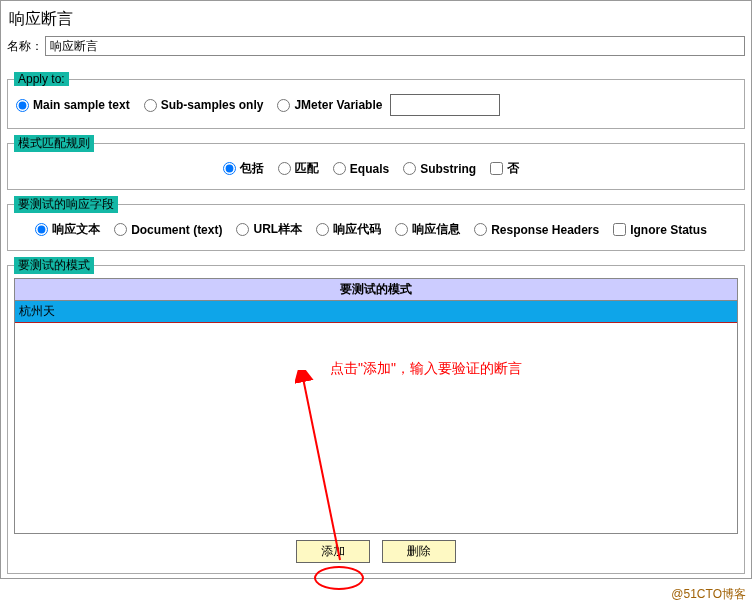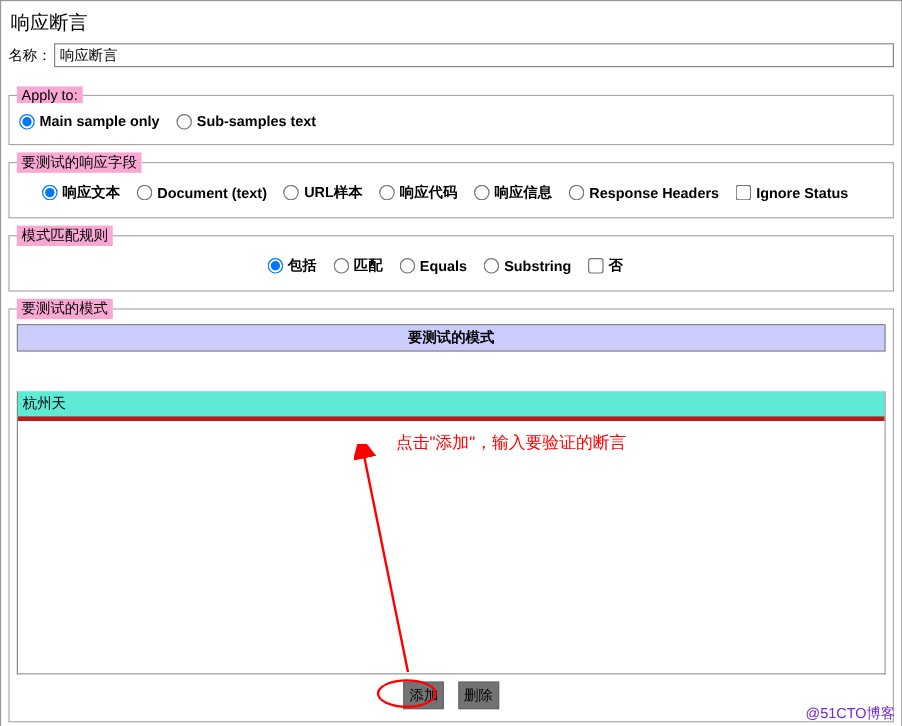--- a/index.html
+++ b/index.html
@@ -3,59 +3,90 @@
   <meta charset="utf-8">
   <style>
     * { box-sizing: border-box; margin: 0; padding: 0; }
     body { font-family: Arial, "Microsoft YaHei", sans-serif; font-size: 12px; background: #fff; width: 752px; height: 605px; position: relative; }
     .panel { border: 1px solid #999; padding: 4px 6px; }
     .title { font-size: 16px; padding: 4px 2px 6px 2px; }
     .form-row { display: flex; align-items: center; margin-bottom: 16px; }
     .form-label { white-space: nowrap; padding-right: 2px; }
     .form-input { flex: 1; border: 1px solid #888; height: 20px; padding: 0 4px; font-size: 12px; }
     fieldset { border: 1px solid #aaa; margin-top: 6px; padding: 4px 6px 8px 6px; position: relative; }
-    legend { padding: 0 4px; background: #f9a8d4; font-size: 12px; }
+    legend { padding: 0 4px; background: #14b8a6; font-size: 12px; }
     .radio-row { display: flex; align-items: center; gap: 4px; flex-wrap: wrap; padding: 4px 2px; }
     .radio-row.centered { justify-content: center; }
     .radio-item { display: inline-flex; align-items: center; gap: 4px; margin-right: 10px; }
     .radio-item input[type="radio"], .radio-item input[type="checkbox"] { margin: 0; }
     .radio-item label { font-weight: bold; }
     .jvar-input { border: 1px solid #666; width: 110px; height: 22px; margin-left: 4px; }
     .patterns-header { background: #ccccff; border: 1px solid #888; text-align: center; font-weight: bold; padding: 2px; }
     .patterns-body { border: 1px solid #888; border-top: none; }
-    .pattern-row { background: #5eead4; padding: 2px 4px; border-bottom: 4px solid #b91c1c; min-height: 18px; margin-top: 33px; }
+    .pattern-row { background: #0ea5e9; padding: 2px 4px; border-bottom: 1px solid #b91c1c; min-height: 18px; }
     .pattern-empty { height: 210px; background: #fff; }
     .btn-row { text-align: center; padding: 6px 0 2px 0; }
-    .btn { border: 1px solid #666; background: #737373; padding: 2px 4px; font-size: 12px; margin: 0 4px; cursor: pointer; font-family: inherit; }
+    .btn { border: 1px solid #666; background: #fef9c3; padding: 2px 24px; font-size: 12px; margin: 0 4px; cursor: pointer; font-family: inherit; }
     .annotation-text { position: absolute; color: #ff0000; font-size: 14px; font-weight: normal; }
     .annotation-arrow { position: absolute; pointer-events: none; }
     .highlight-ellipse { position: absolute; border: 2px solid #ff0000; border-radius: 50%; pointer-events: none; }
-    .watermark { position: absolute; right: 6px; bottom: 2px; color: #6d28d9; font-size: 12px; }
+    .watermark { position: absolute; right: 6px; bottom: 2px; color: #a16207; font-size: 12px; }
   </style>
 </head>
 <body>
 
 <div class="panel">
   <div class="title">响应断言</div>
 
   <div class="form-row">
     <span class="form-label">名称：</span>
     <input class="form-input" value="响应断言" style="">
   </div>
 
   <fieldset>
     <legend>Apply to:</legend>
     <div class="radio-row">
       <span class="radio-item">
         <input type="radio" name="applyto" checked="" style="">
-        <label>Main sample only</label>
+        <label>Main sample text</label>
       </span>
       <span class="radio-item">
         <input type="radio" name="applyto" style="">
-        <label>Sub-samples text</label>
+        <label>Sub-samples only</label>
+      </span>
+      <span class="radio-item">
+        <input type="radio" name="applyto" style="">
+        <label>JMeter Variable</label>
+        <input class="jvar-input" value="" style="">
+      </span>
+    </div>
+  </fieldset>
+
+  <fieldset>
+    <legend>模式匹配规则</legend>
+    <div class="radio-row centered">
+      <span class="radio-item">
+        <input type="radio" name="mr" checked="" style="">
+        <label>包括</label>
+      </span>
+      <span class="radio-item">
+        <input type="radio" name="mr" style="">
+        <label>匹配</label>
+      </span>
+      <span class="radio-item">
+        <input type="radio" name="mr" style="">
+        <label>Equals</label>
+      </span>
+      <span class="radio-item">
+        <input type="radio" name="mr" style="">
+        <label>Substring</label>
+      </span>
+      <span class="radio-item">
+        <input type="checkbox" style="">
+        <label>否</label>
       </span>
     </div>
   </fieldset>
 
   <fieldset>
     <legend>要测试的响应字段</legend>
     <div class="radio-row centered">
       <span class="radio-item">
         <input type="radio" name="tf" checked="" style="">
         <label>响应文本</label>
@@ -81,46 +112,20 @@
         <label>Response Headers</label>
       </span>
       <span class="radio-item">
         <input type="checkbox" style="">
         <label>Ignore Status</label>
       </span>
     </div>
   </fieldset>
 
   <fieldset>
-    <legend>模式匹配规则</legend>
-    <div class="radio-row centered">
-      <span class="radio-item">
-        <input type="radio" name="mr" checked="" style="">
-        <label>包括</label>
-      </span>
-      <span class="radio-item">
-        <input type="radio" name="mr" style="">
-        <label>匹配</label>
-      </span>
-      <span class="radio-item">
-        <input type="radio" name="mr" style="">
-        <label>Equals</label>
-      </span>
-      <span class="radio-item">
-        <input type="radio" name="mr" style="">
-        <label>Substring</label>
-      </span>
-      <span class="radio-item">
-        <input type="checkbox" style="">
-        <label>否</label>
-      </span>
-    </div>
-  </fieldset>
-
-  <fieldset>
     <legend>要测试的模式</legend>
     <div class="patterns-header">要测试的模式</div>
     <div class="patterns-body">
       <div class="pattern-row">杭州天</div>
       <div class="pattern-empty"></div>
     </div>
     <div class="btn-row">
       <button class="btn">添加</button>
       <button class="btn">删除</button>
     </div>

